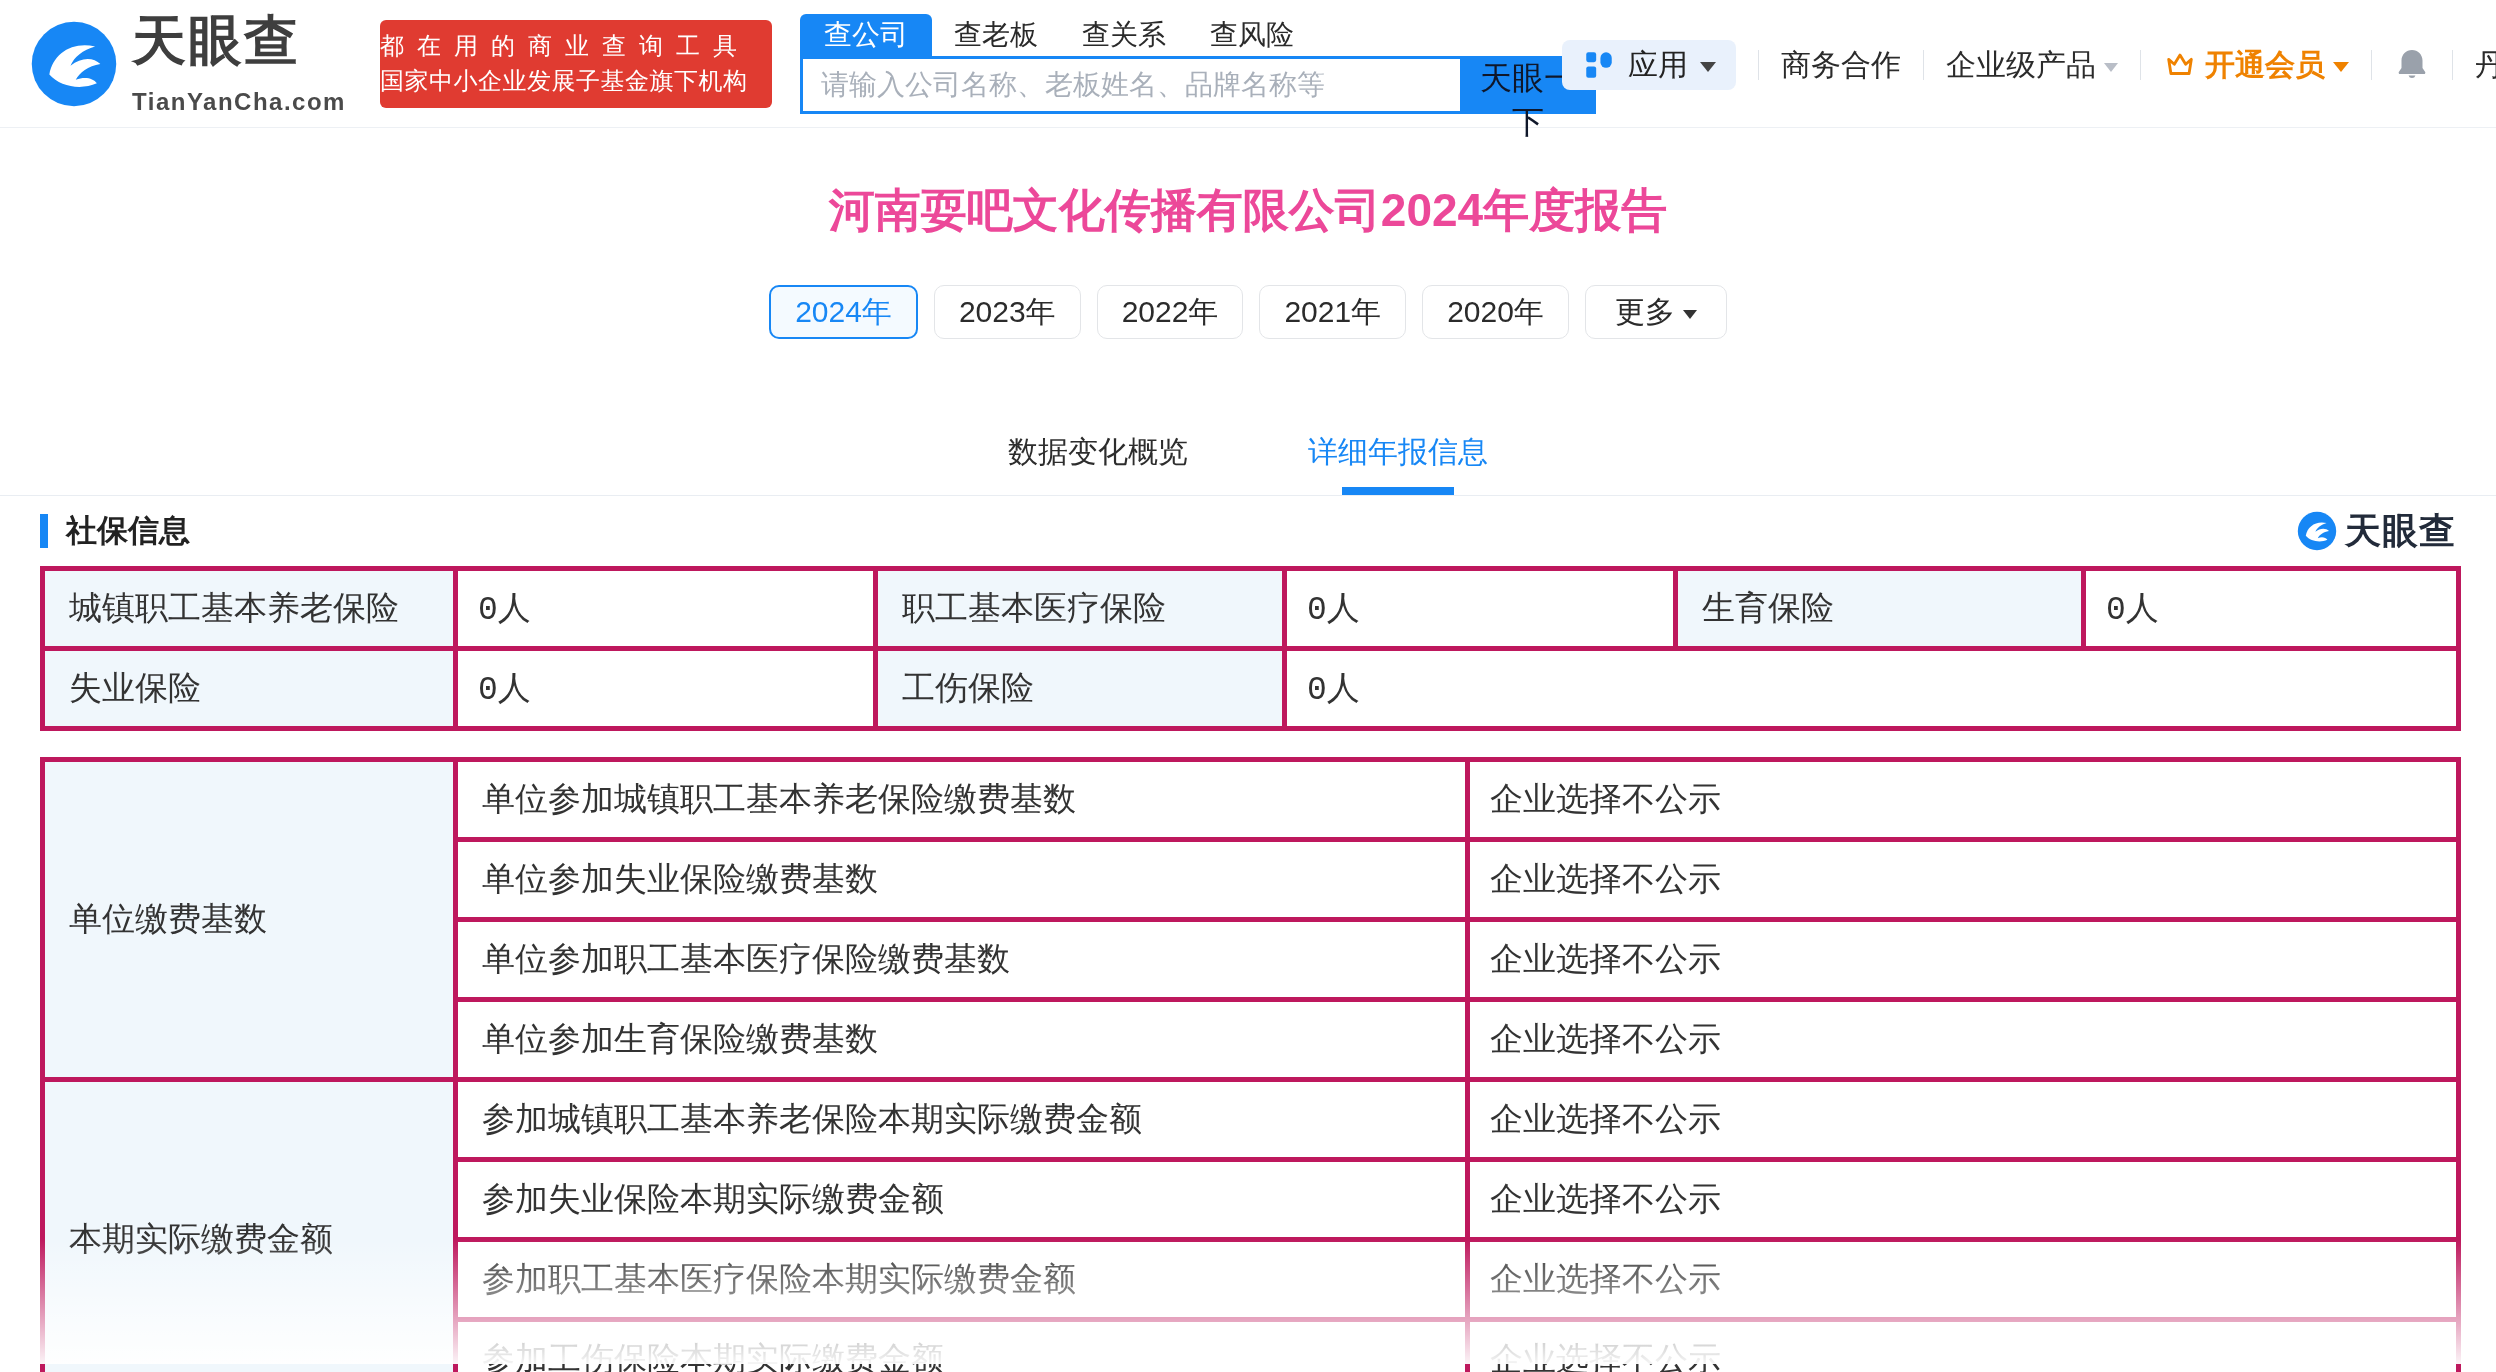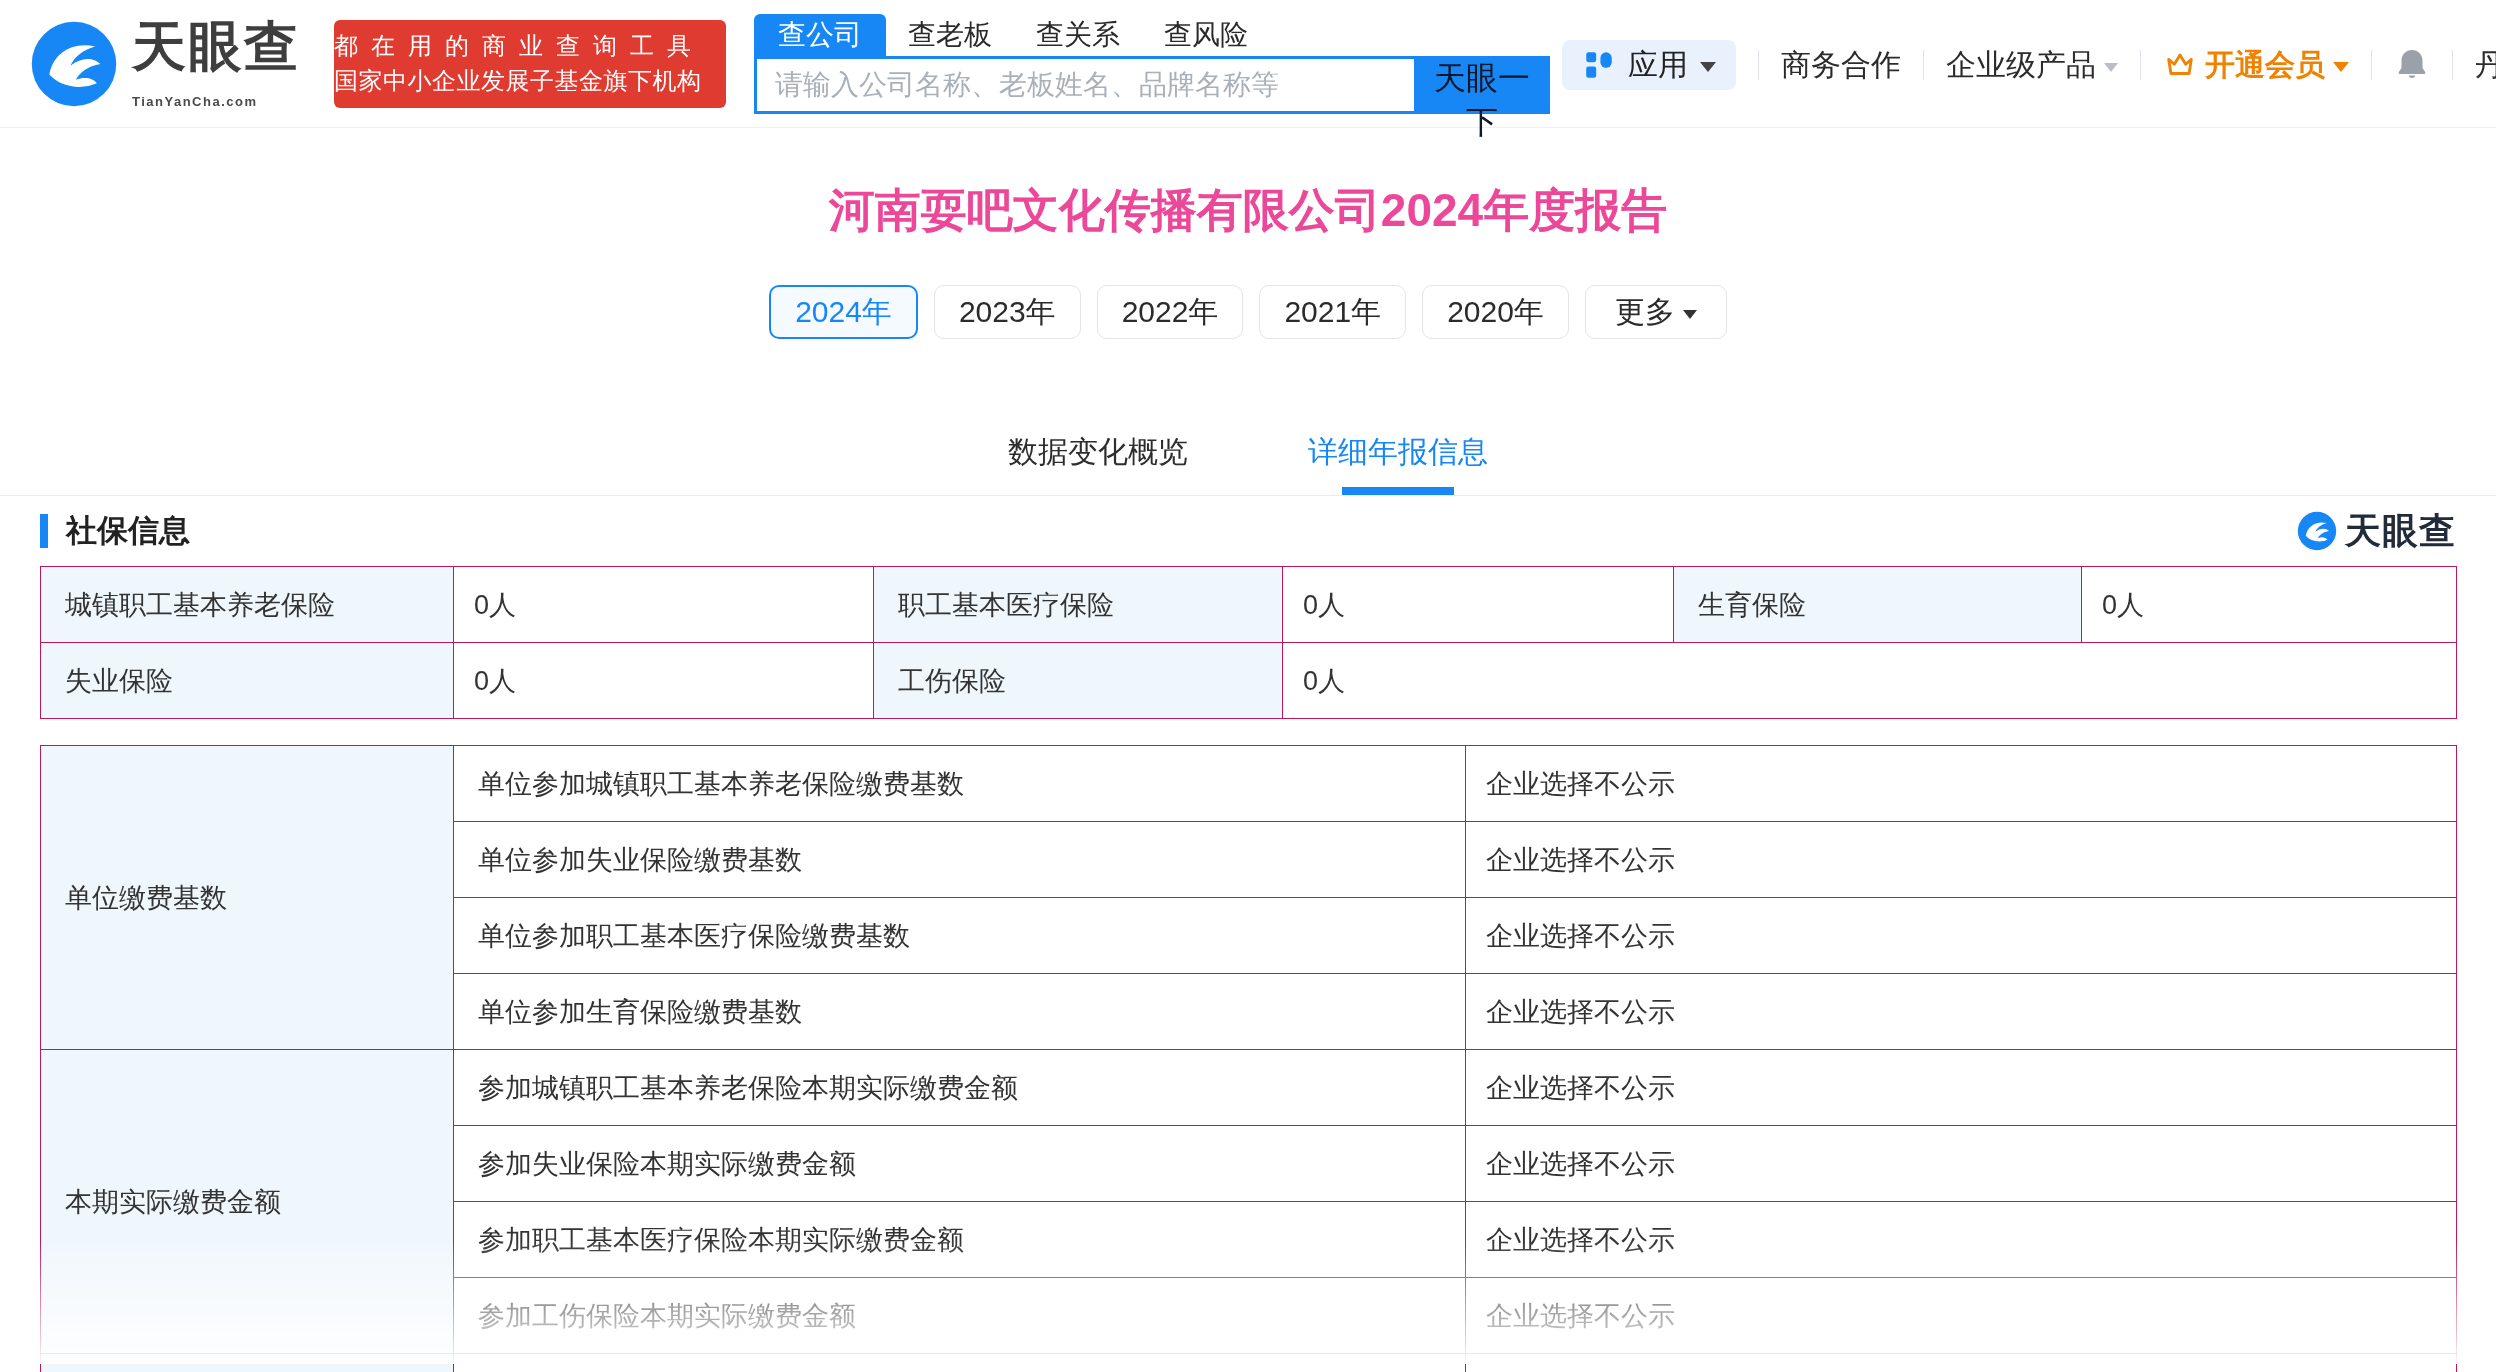--- a/index.html
+++ b/index.html
@@ -4,21 +4,21 @@
 <style>
   html,body{margin:0;padding:0;background:#fff;}
   .page{position:relative;width:2496px;height:1372px;overflow:hidden;background:#fff;
         font-family:"Liberation Sans","DejaVu Sans",sans-serif;color:#333;}
   
   .topbar{height:127px;border-bottom:1px solid #edf0f4;display:flex;align-items:center;position:relative;}
   .logo{display:flex;align-items:center;margin-left:30px;cursor:pointer;}
   .logo-icon{width:88px;height:88px;flex:0 0 auto;}
   .logo-text{margin-left:14px;}
   .logo-brand{font-size:54px;font-weight:700;color:#3e3e3e;line-height:56px;letter-spacing:2px;}
-  .logo-domain{font-size:13px;font-weight:700;color:#4a4a4a;letter-spacing:1.5px;margin-top:20px;}
+  .logo-domain{font-size:24px;font-weight:700;color:#4a4a4a;letter-spacing:1.5px;margin-top:20px;}
   .promo{margin-left:34px;width:392px;height:88px;border-radius:6px;background:#e03b31;color:#fff;
          display:flex;flex-direction:column;justify-content:center;padding:0 0;box-sizing:border-box;}
   .promo-line1{font-size:24px;letter-spacing:13px;white-space:nowrap;}
   .promo-line2{font-size:24px;letter-spacing:.5px;margin-top:3px;white-space:nowrap;}
   .search-area{margin-left:28px;width:796px;}
   .search-tabs{display:flex;align-items:flex-end;height:42px;}
   .search-tab{font-size:28px;color:#2a2a2a;padding:6px 22px;cursor:pointer;line-height:30px;}
   .search-tab.active{background:#1787f5;color:#fff;border-radius:6px 6px 0 0;padding:6px 24px;}
   .search-box{display:flex;height:58px;}
   .search-input{flex:1;box-sizing:border-box;border:3px solid #1787f5;border-right:none;padding:0 18px;
@@ -54,22 +54,22 @@
   .content{padding:0 40px;position:relative;}
   .section-head{margin-top:8px;height:54px;display:flex;align-items:center;}
   .sec-bar{width:8px;height:34px;background:#1787f5;margin-right:18px;}
   .sec-title{font-size:31px;font-weight:700;color:#222;margin:0;}
   .watermark{margin-left:auto;display:flex;align-items:center;gap:8px;}
   .wm-icon{width:40px;height:40px;}
   .wm-text{font-size:36px;font-weight:700;color:#222b3a;letter-spacing:1px;}
   table{border-collapse:collapse;width:2416px;table-layout:fixed;}
   .summary{margin-top:8px;}
   .detail{margin-top:26px;}
-  td{border:1px solid #be185d;height:75px;font-size:27px;color:#333;
-     padding:0 10px 0 24px;box-sizing:content-box;overflow:hidden;white-space:nowrap;}
+  td{border:5px solid #be185d;height:75px;font-size:33px;color:#333;
+     padding:0 10px 0 24px;box-sizing:content-box;overflow:hidden;white-space:nowrap;font-family:Liberation Mono, monospace;}
   td.lbl,td.grp{background:#f0f7fc;}
   td.val,td.val2{padding-left:20px;background:#fff;}
   td.grp{vertical-align:middle;}
   .bottom-fade{position:absolute;left:0;right:0;bottom:8px;height:125px;pointer-events:none;
                background:linear-gradient(to bottom,rgba(255,255,255,0),rgba(255,255,255,0.95));}
 </style>
 </head>
 <body>
 
 <div class="page">

